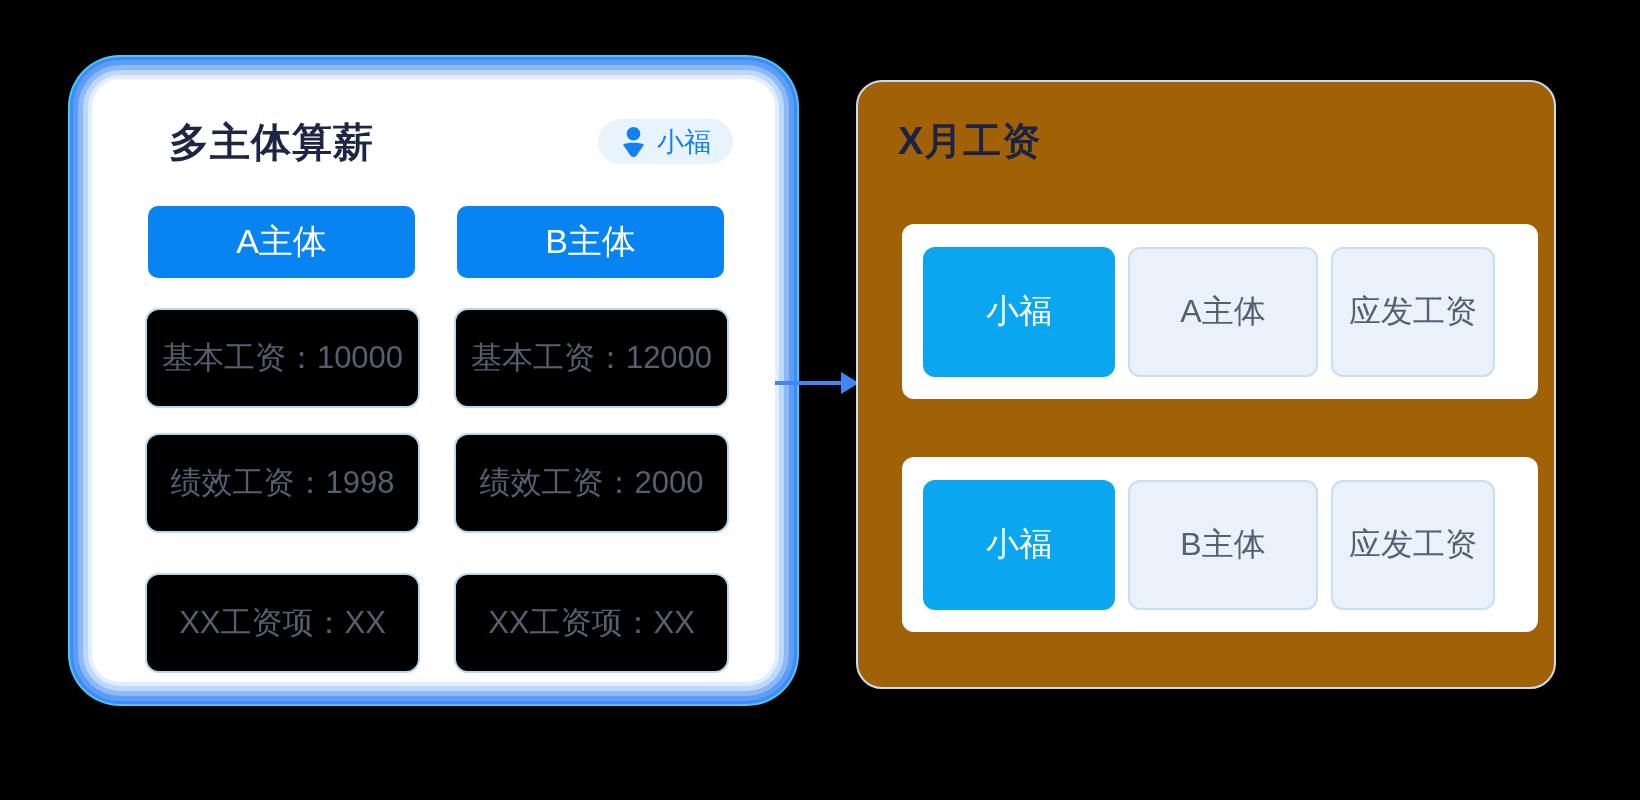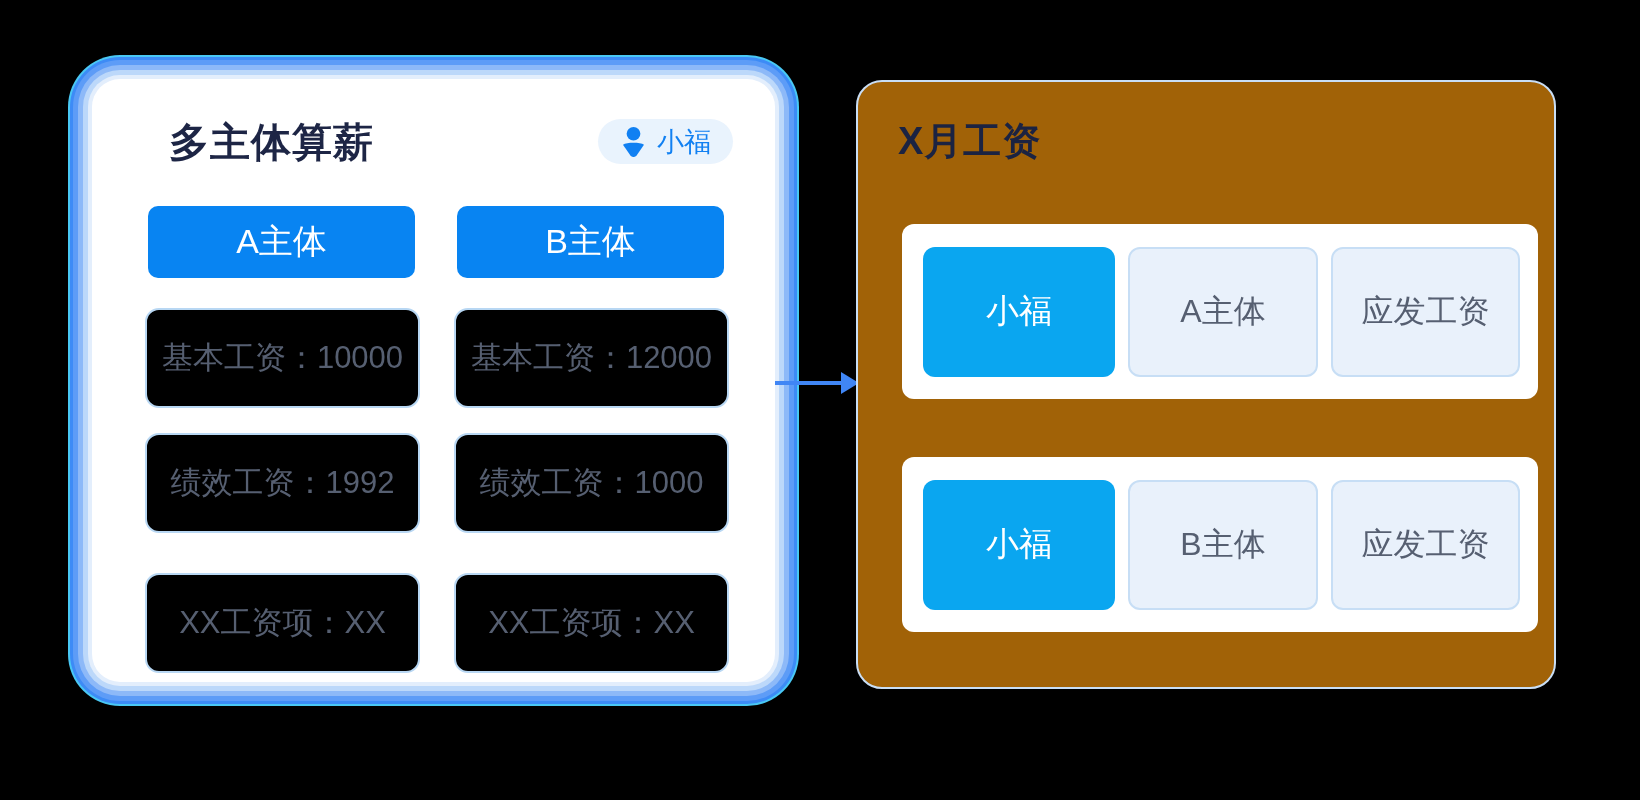--- a/index.html
+++ b/index.html
@@ -86,21 +86,21 @@
   .salary-row.first{top:142px;}
   .salary-row.second{top:375px;}
   .cell{
     height:130px;border-radius:12px;box-sizing:border-box;
     display:flex;align-items:center;justify-content:center;
     font-size:32px;white-space:nowrap;
   }
   .cell.person{width:192px;background:#0aa6f0;color:#ffffff;font-size:33px;}
   .cell.plain{background:#e9f1fb;border:2px solid #c7def5;color:#565f71;}
   .cell.entity{width:190px;}
-  .cell.field{width:189px;}
+  .cell.field{width:164px;}
 </style>
 </head>
 <body>
 
 <div class="stage">
 
   <div class="left-card">
     <div class="left-title">多主体算薪</div>
 
     <div class="user-badge">
@@ -110,25 +110,25 @@
           <path d="M2.5 17 C6 14.6 18 14.6 21.5 17 L14.8 26.6 C13.3 28.5 10.7 28.5 9.2 26.6 Z" fill="#1180f2"></path>
         </svg>
       </span>
       <span>小福</span>
     </div>
 
     <div class="entity-btn col-a">A主体</div>
     <div class="entity-btn col-b">B主体</div>
 
     <div class="salary-box col-a row-0">基本工资：10000</div>
-    <div class="salary-box col-a row-1">绩效工资：1992</div>
+    <div class="salary-box col-a row-1">绩效工资：1998</div>
     <div class="salary-box col-a row-2">XX工资项：XX</div>
 
     <div class="salary-box col-b row-0">基本工资：12000</div>
-    <div class="salary-box col-b row-1">绩效工资：1000</div>
+    <div class="salary-box col-b row-1">绩效工资：2000</div>
     <div class="salary-box col-b row-2">XX工资项：XX</div>
   </div>
 
   <div class="flow-arrow">
     <div class="shaft"></div>
     <div class="head"></div>
   </div>
 
   <div class="right-panel">
     <div class="right-title">X月工资</div>

